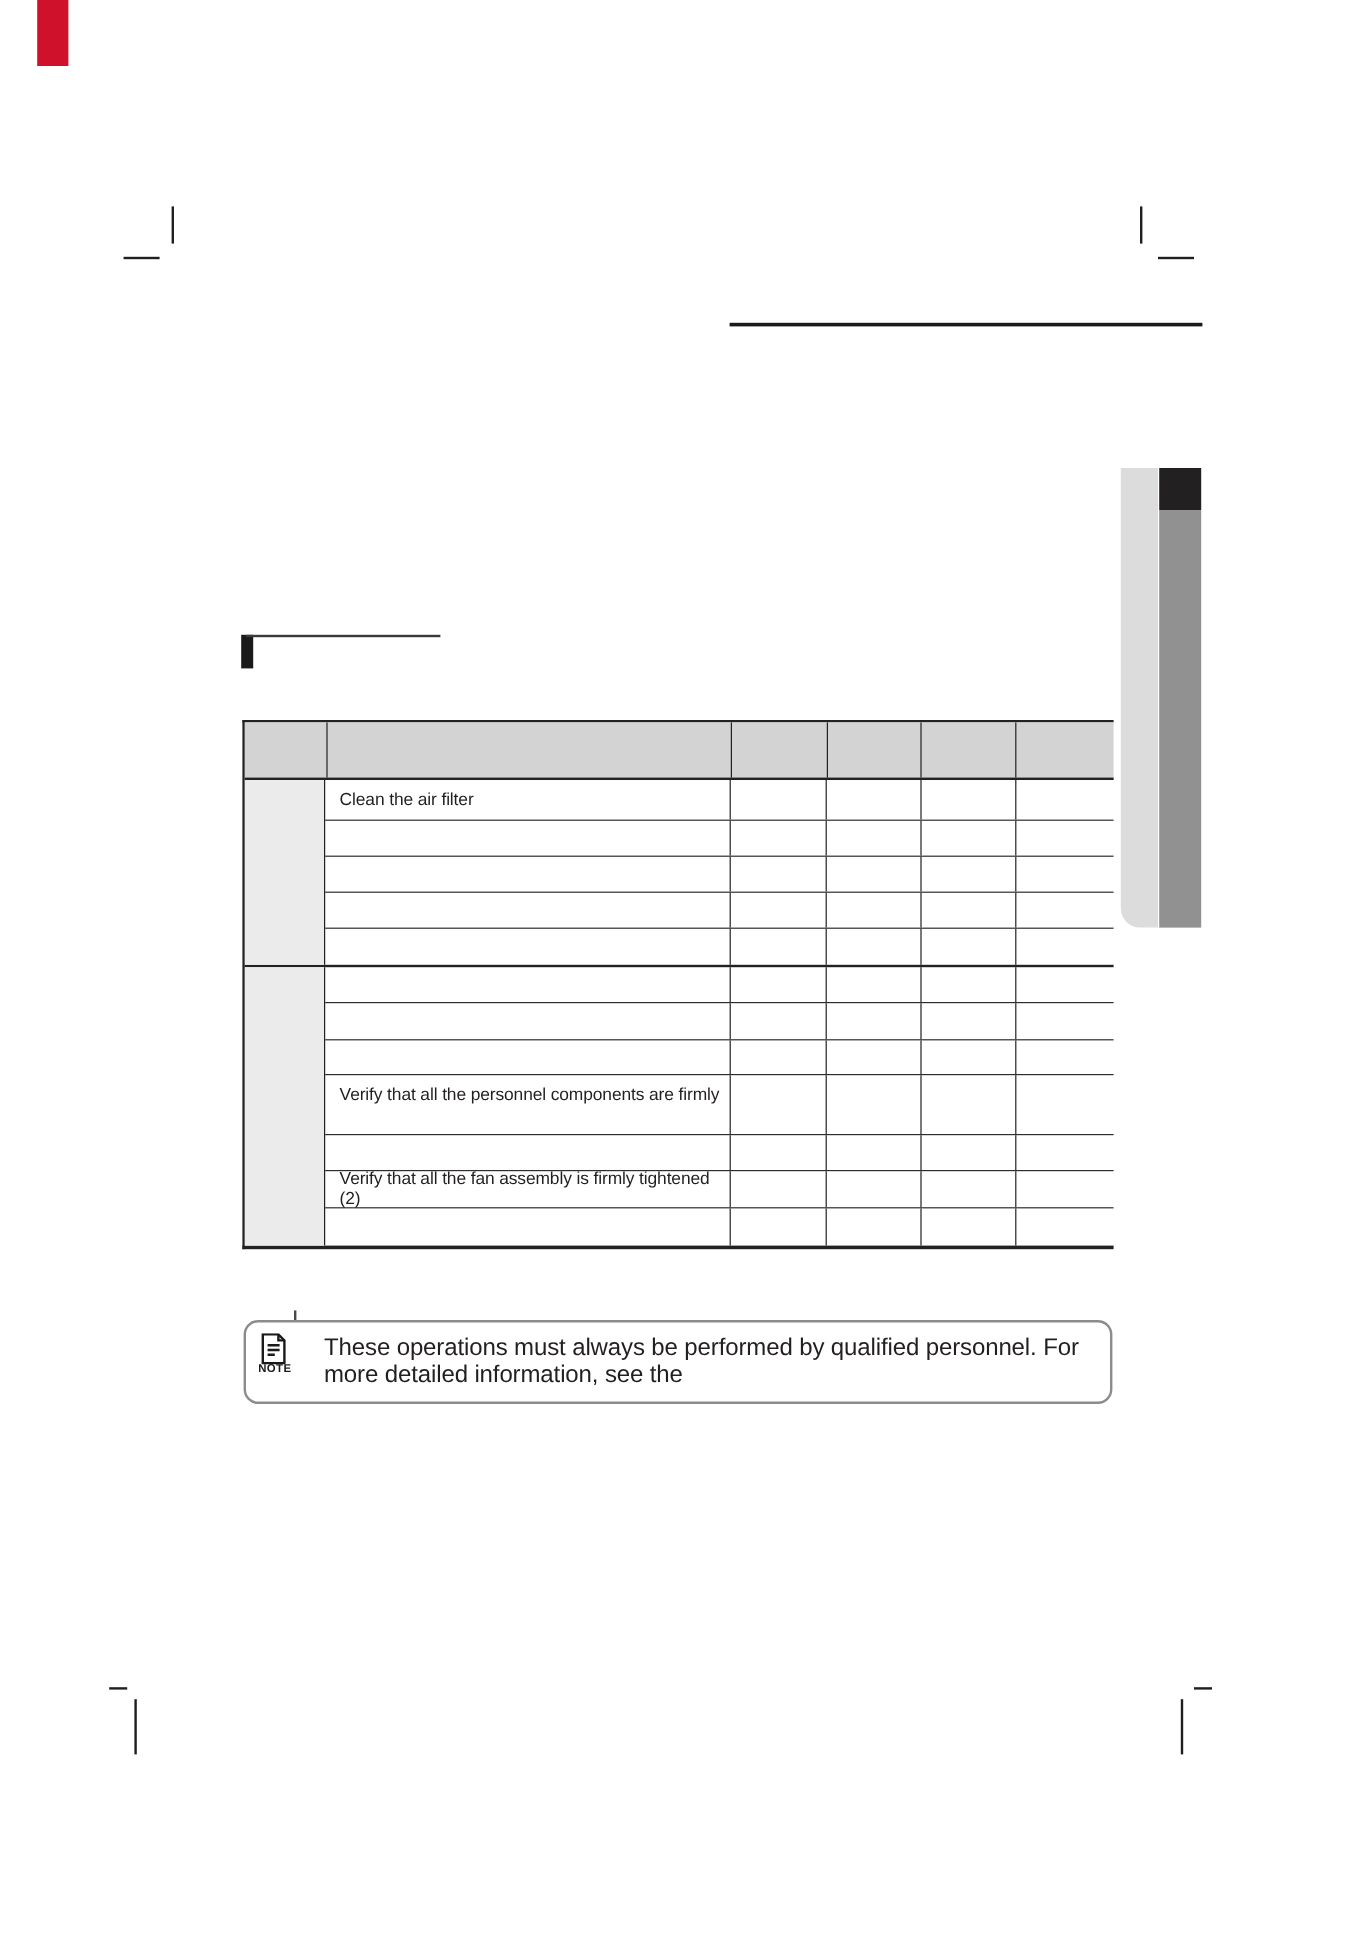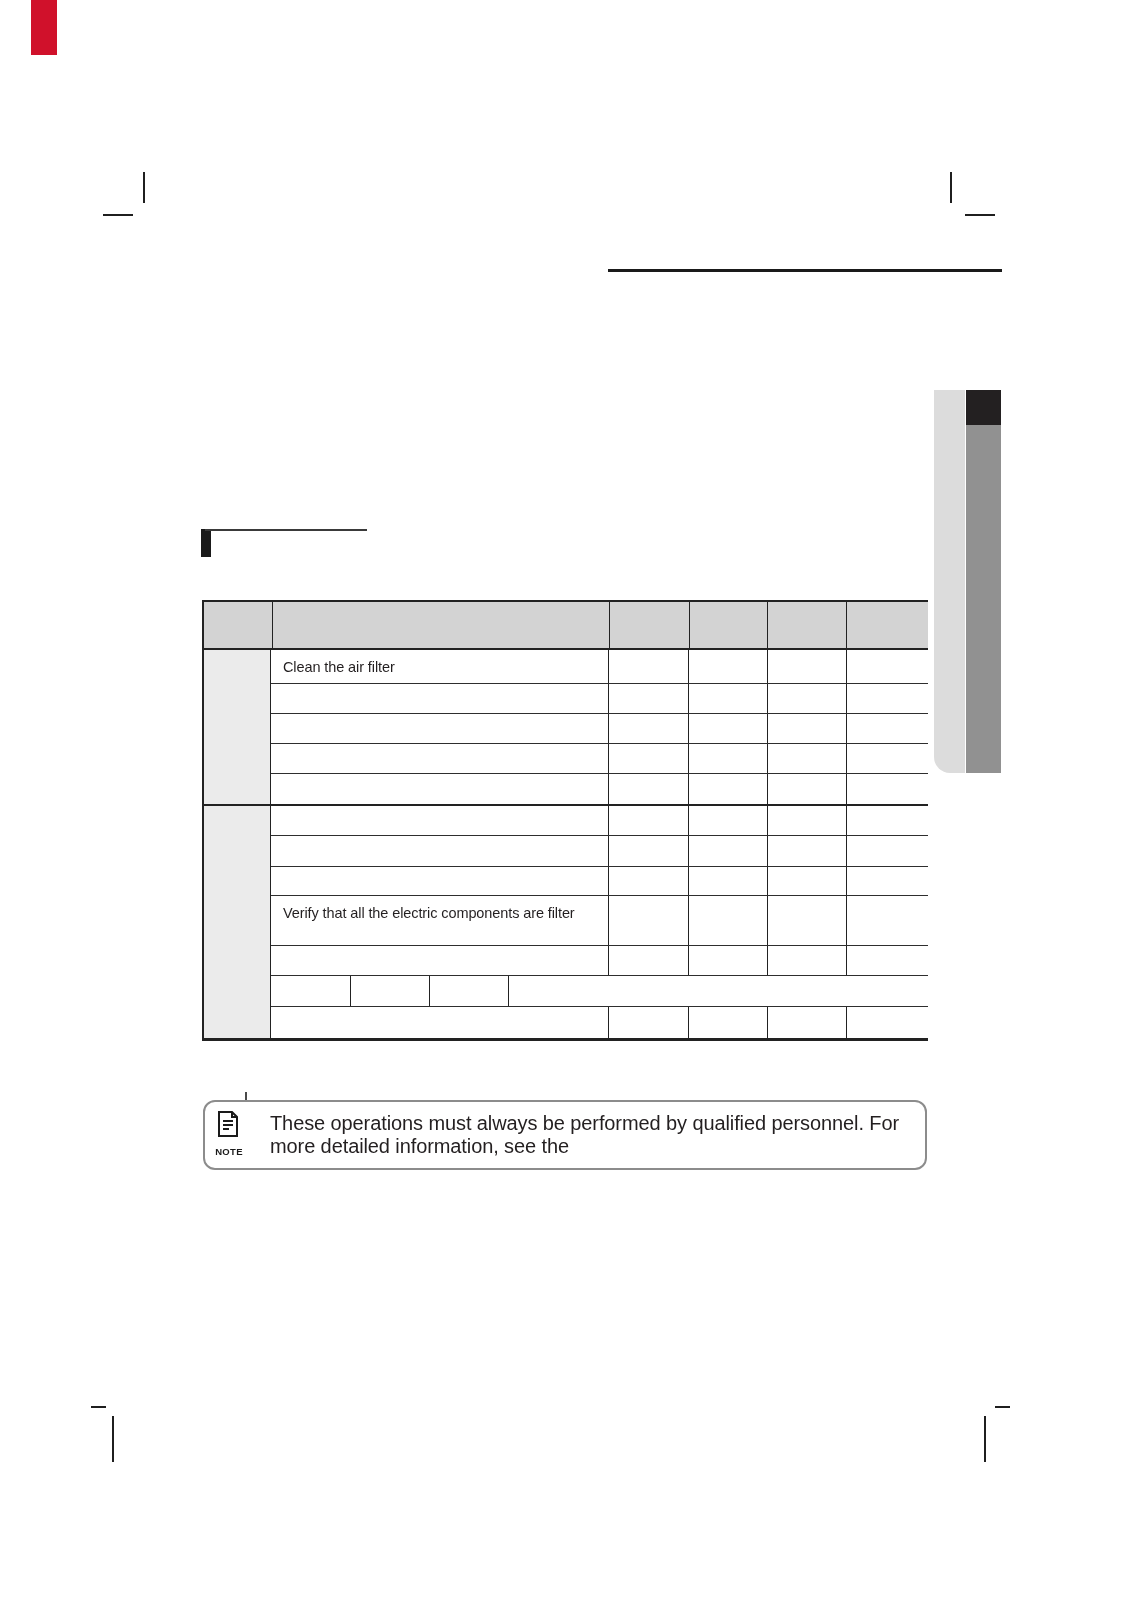--- a/index.html
+++ b/index.html
@@ -56,21 +56,21 @@
             font-size:14.5px; letter-spacing:-0.1px; }
   .c.k3 { width:80px; } .c.k4 { width:79px; } .c.k5 { width:79px; }
   .c.k6 { width:81px; border-right:none; }
   .trow.tall .desc { align-items:flex-start; padding-top:9px; }
 
   
   #note-box { left:203px; top:1100px; width:724px; height:70px;
               border:2px solid #8c8c8c; border-radius:12px; background:#fff; }
   #note-tick { left:245px; top:1092px; width:2px; height:21px; background:#4a4a4a; }
   #note-icon { position:absolute; left:12px; top:9px; }
-  #note-label { position:absolute; left:2px; top:44px; width:44px; text-align:center;
+  #note-label { position:absolute; left:2px; top:33px; width:44px; text-align:center;
                 font-size:9.5px; font-weight:bold; letter-spacing:0.3px; color:#1a1a1a; }
   #note-text { position:absolute; left:65px; top:0; height:100%; display:flex;
                align-items:center; font-size:20px; letter-spacing:-0.1px; }
 </style>
 </head>
 <body>
 
 <div class="abs" id="red-patch"></div>
 
 <div class="abs mark" id="cm-tl-v"></div>
@@ -160,34 +160,35 @@
           <div class="c k6"></div>
       </div>
       <div class="trow" style="height:29px">
         <div class="c desc"></div>
         <div class="c k3"></div>
           <div class="c k4"></div>
           <div class="c k5"></div>
           <div class="c k6"></div>
       </div>
       <div class="trow tall" style="height:50px">
-        <div class="c desc">Verify that all the electric components are filter</div>
+        <div class="c desc">Verify that all the personnel components are firmly</div>
         <div class="c k3"></div>
           <div class="c k4"></div>
           <div class="c k5"></div>
           <div class="c k6"></div>
       </div>
       <div class="trow" style="height:30px">
         <div class="c desc"></div>
         <div class="c k3"></div>
           <div class="c k4"></div>
           <div class="c k5"></div>
           <div class="c k6"></div>
       </div>
       <div class="trow" style="height:31px">
+        <div class="c desc">Verify that all the fan assembly is firmly tightened (2)</div>
         <div class="c k3"></div>
           <div class="c k4"></div>
           <div class="c k5"></div>
           <div class="c k6"></div>
       </div>
       <div class="trow" style="height:31px">
         <div class="c desc"></div>
         <div class="c k3"></div>
           <div class="c k4"></div>
           <div class="c k5"></div>

